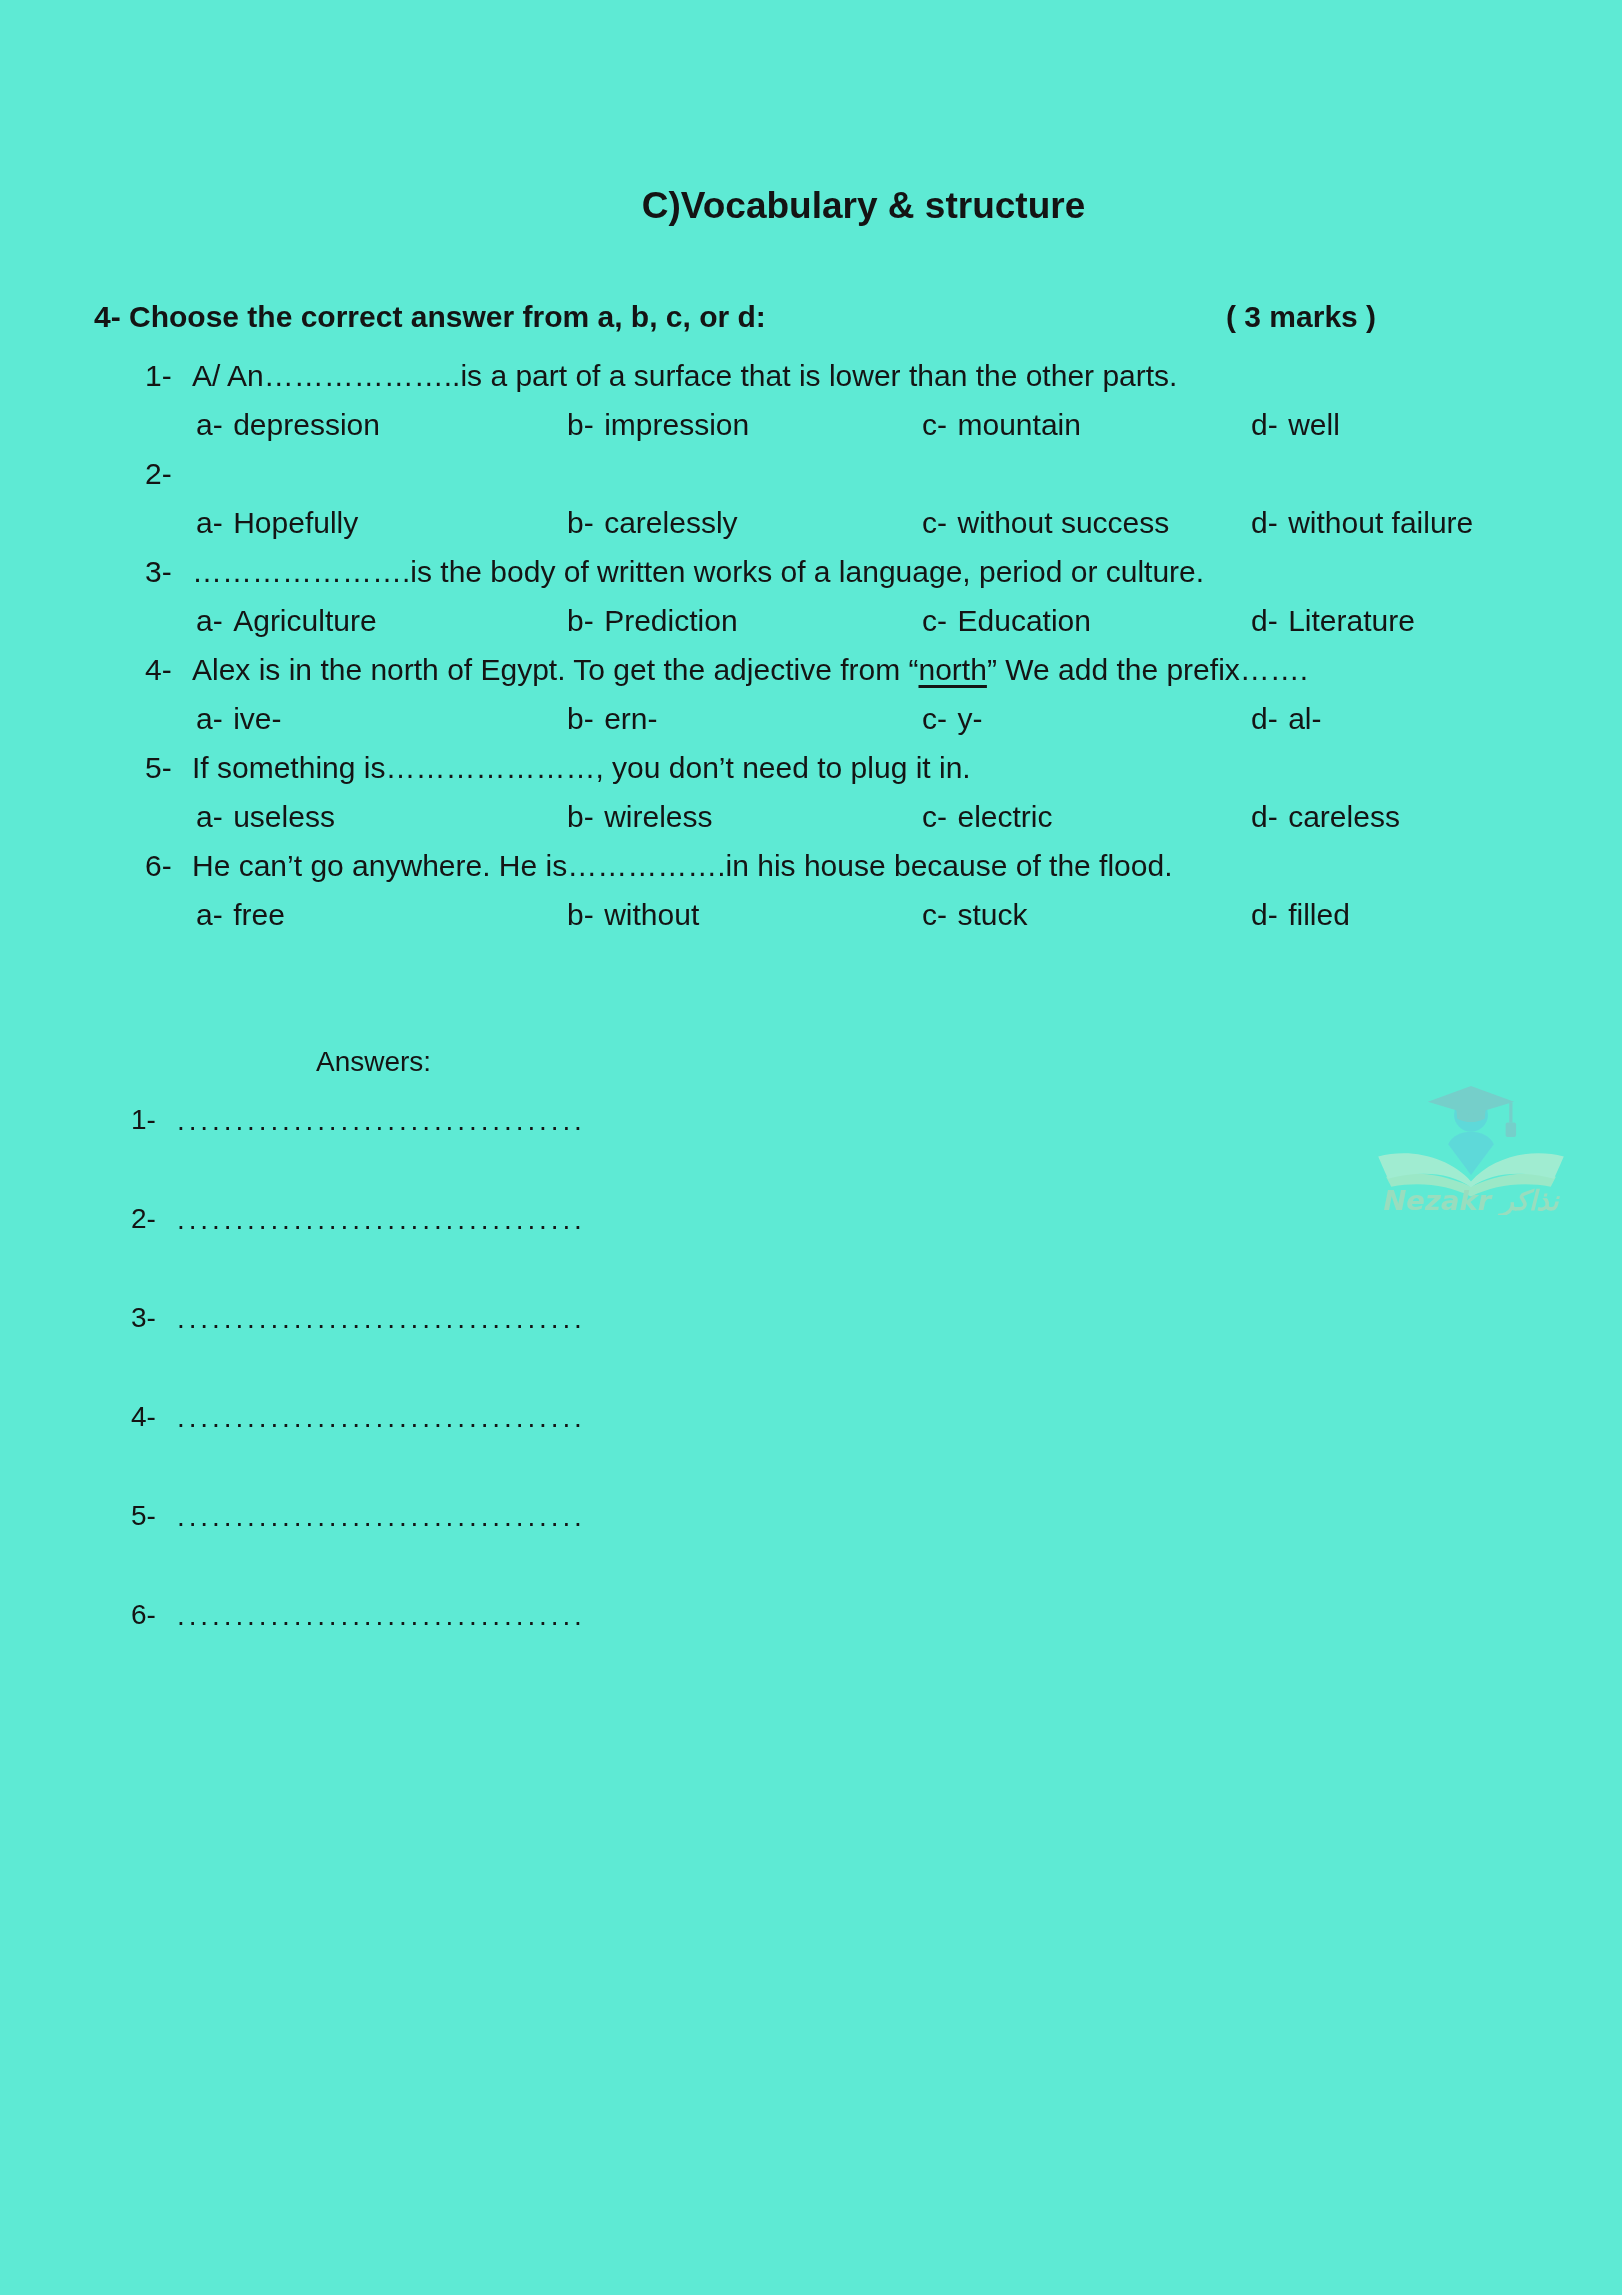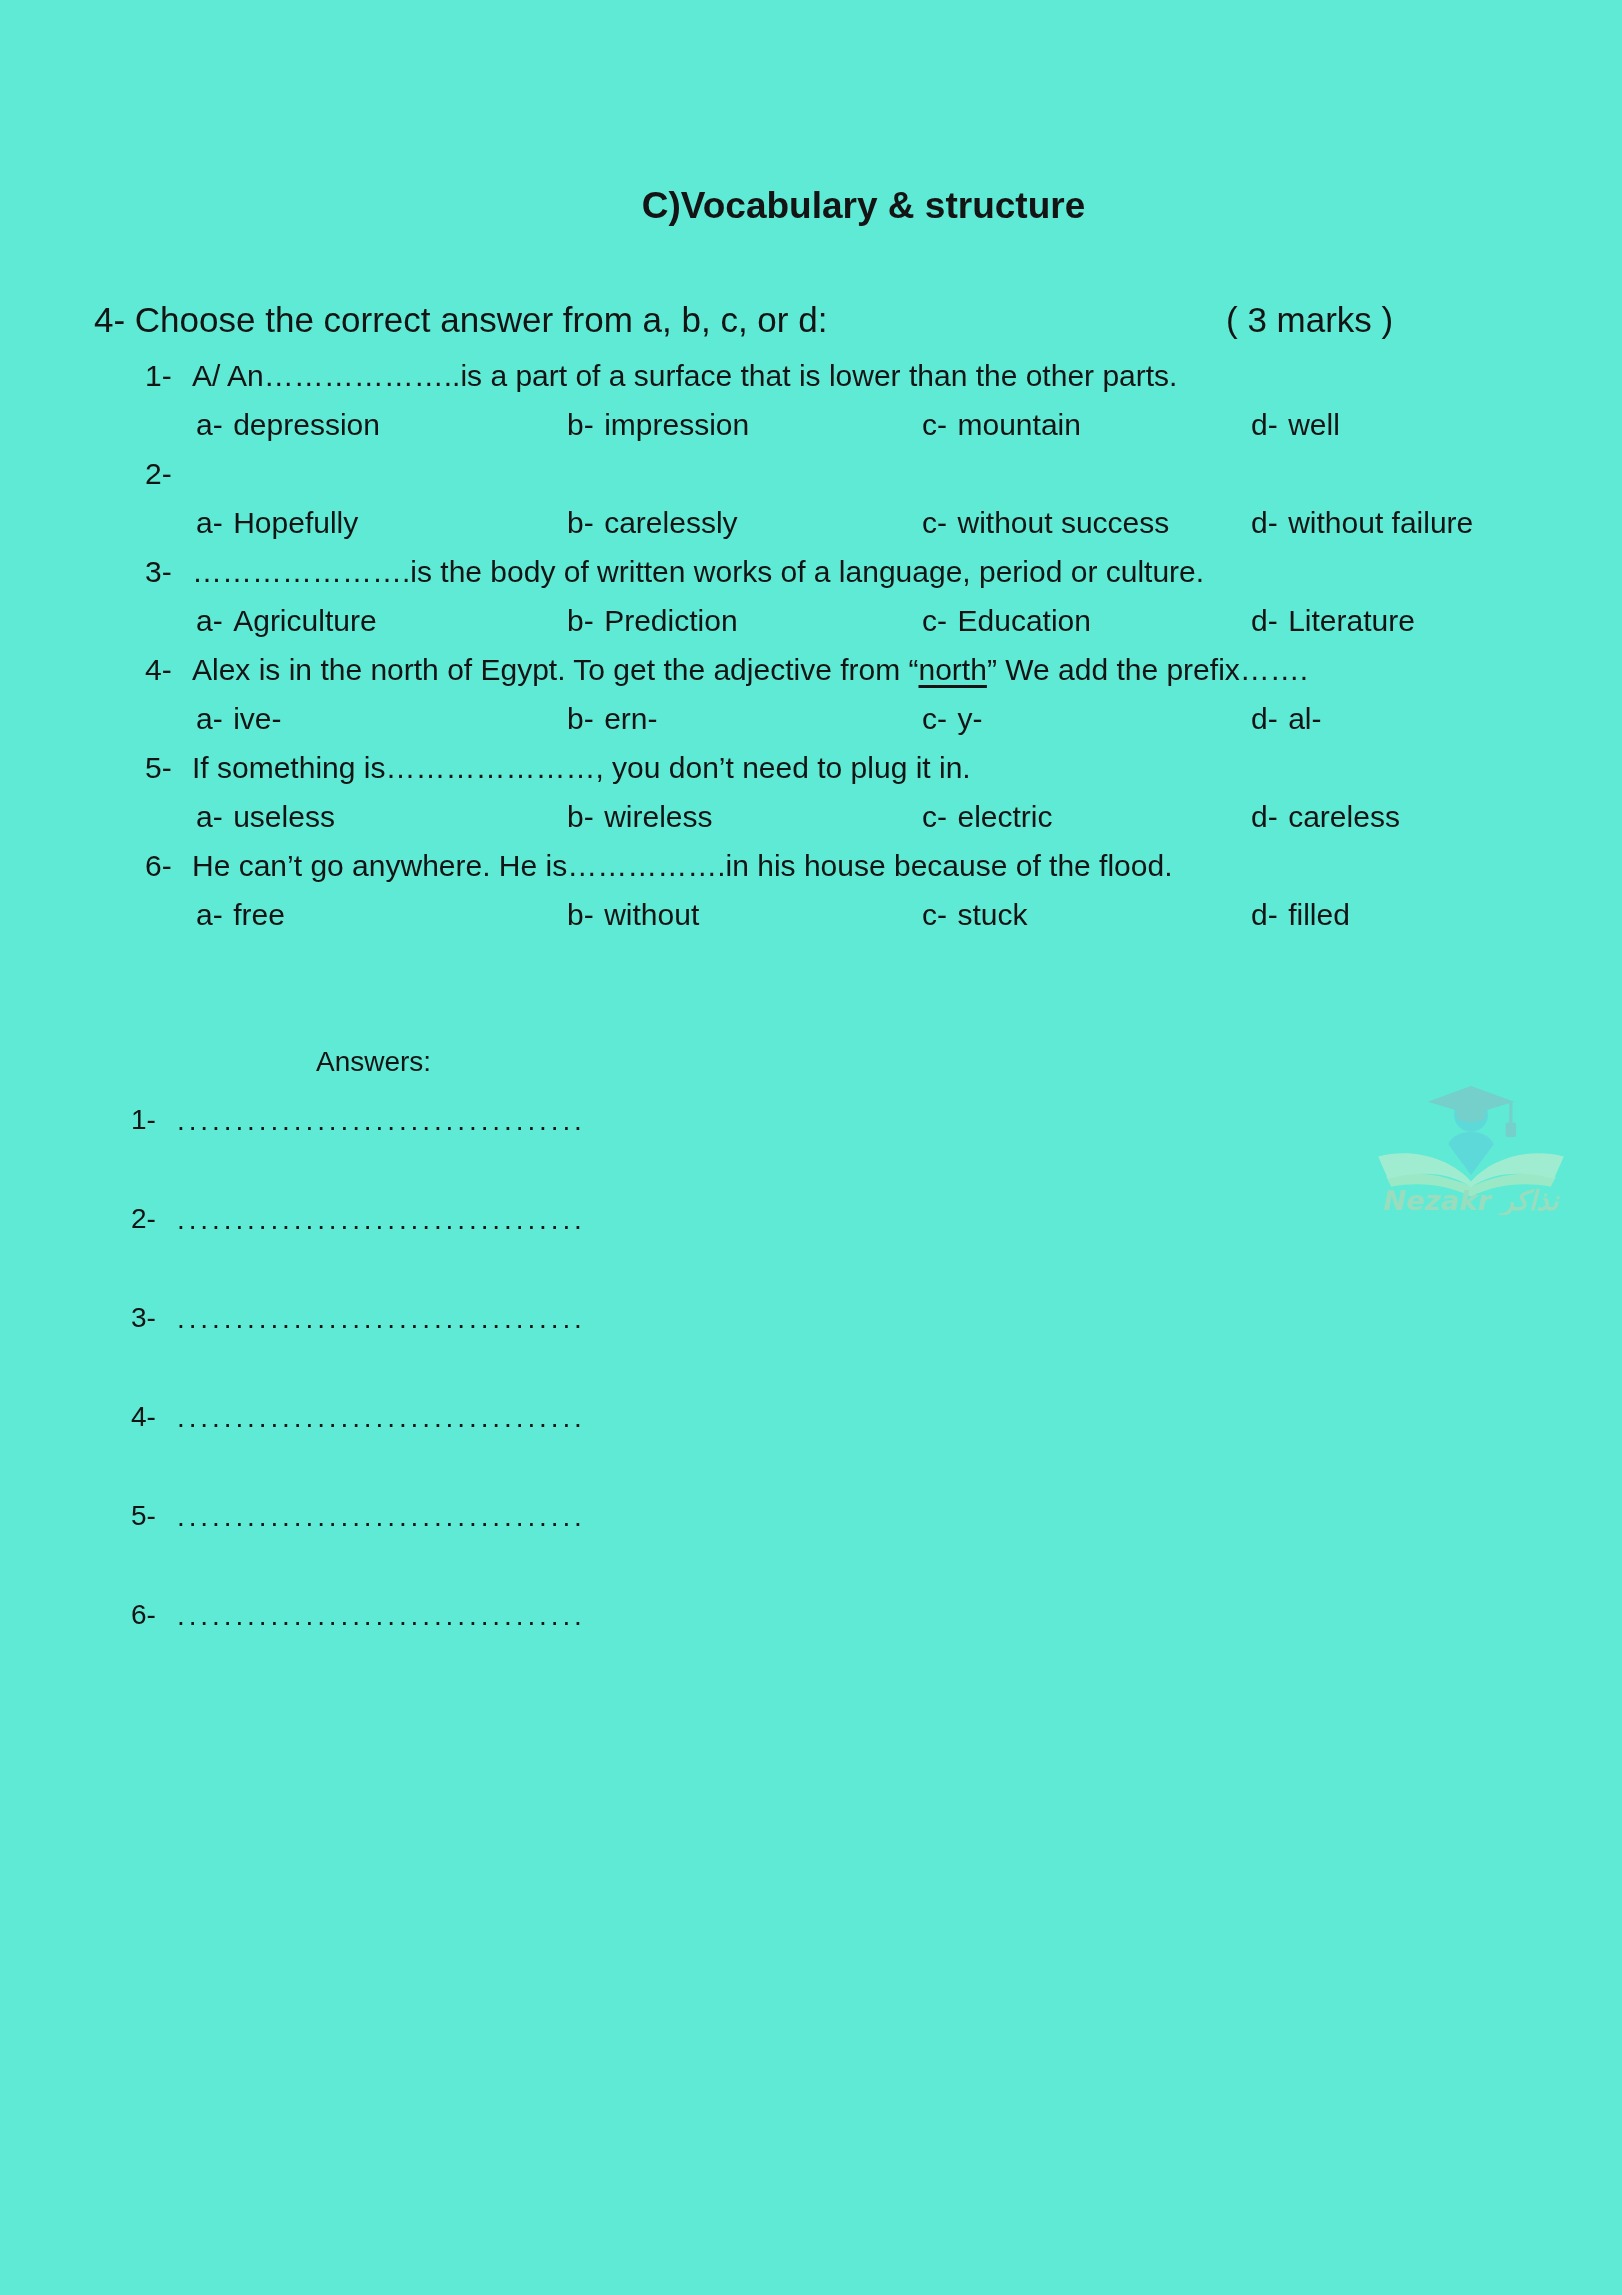--- a/index.html
+++ b/index.html
@@ -7,21 +7,21 @@
     position:relative;width:1622px;height:2295px;background:#5eead4;
     font-family:"Liberation Sans",sans-serif;color:#141414;overflow:hidden;
   }
   .title{
     position:absolute;top:185px;left:0;width:100%;margin:0;
     text-align:center;text-indent:105px;
     font-size:37px;font-weight:bold;white-space:nowrap;
   }
   .heading-row{
     position:absolute;top:300px;left:94px;right:26px;
-    font-size:35px;font-weight:normal;white-space:nowrap;
+    font-size:30px;font-weight:bold;white-space:nowrap;
   }
   .marks{position:absolute;left:1132px;top:0;}
   .questions{position:absolute;top:351px;left:145px;right:26px;font-size:30px;}
   .q{height:98px;}
   .stem-line{height:49px;display:flex;align-items:center;white-space:nowrap;}
   .qnum{flex:0 0 47px;}
   .ustem{text-decoration:underline;text-decoration-thickness:2.6px;text-underline-offset:4.6px;}
   .opts{
     height:49px;display:grid;grid-template-columns:363px 347px 321px auto;
     padding-left:51px;align-items:center;gap:8px;

